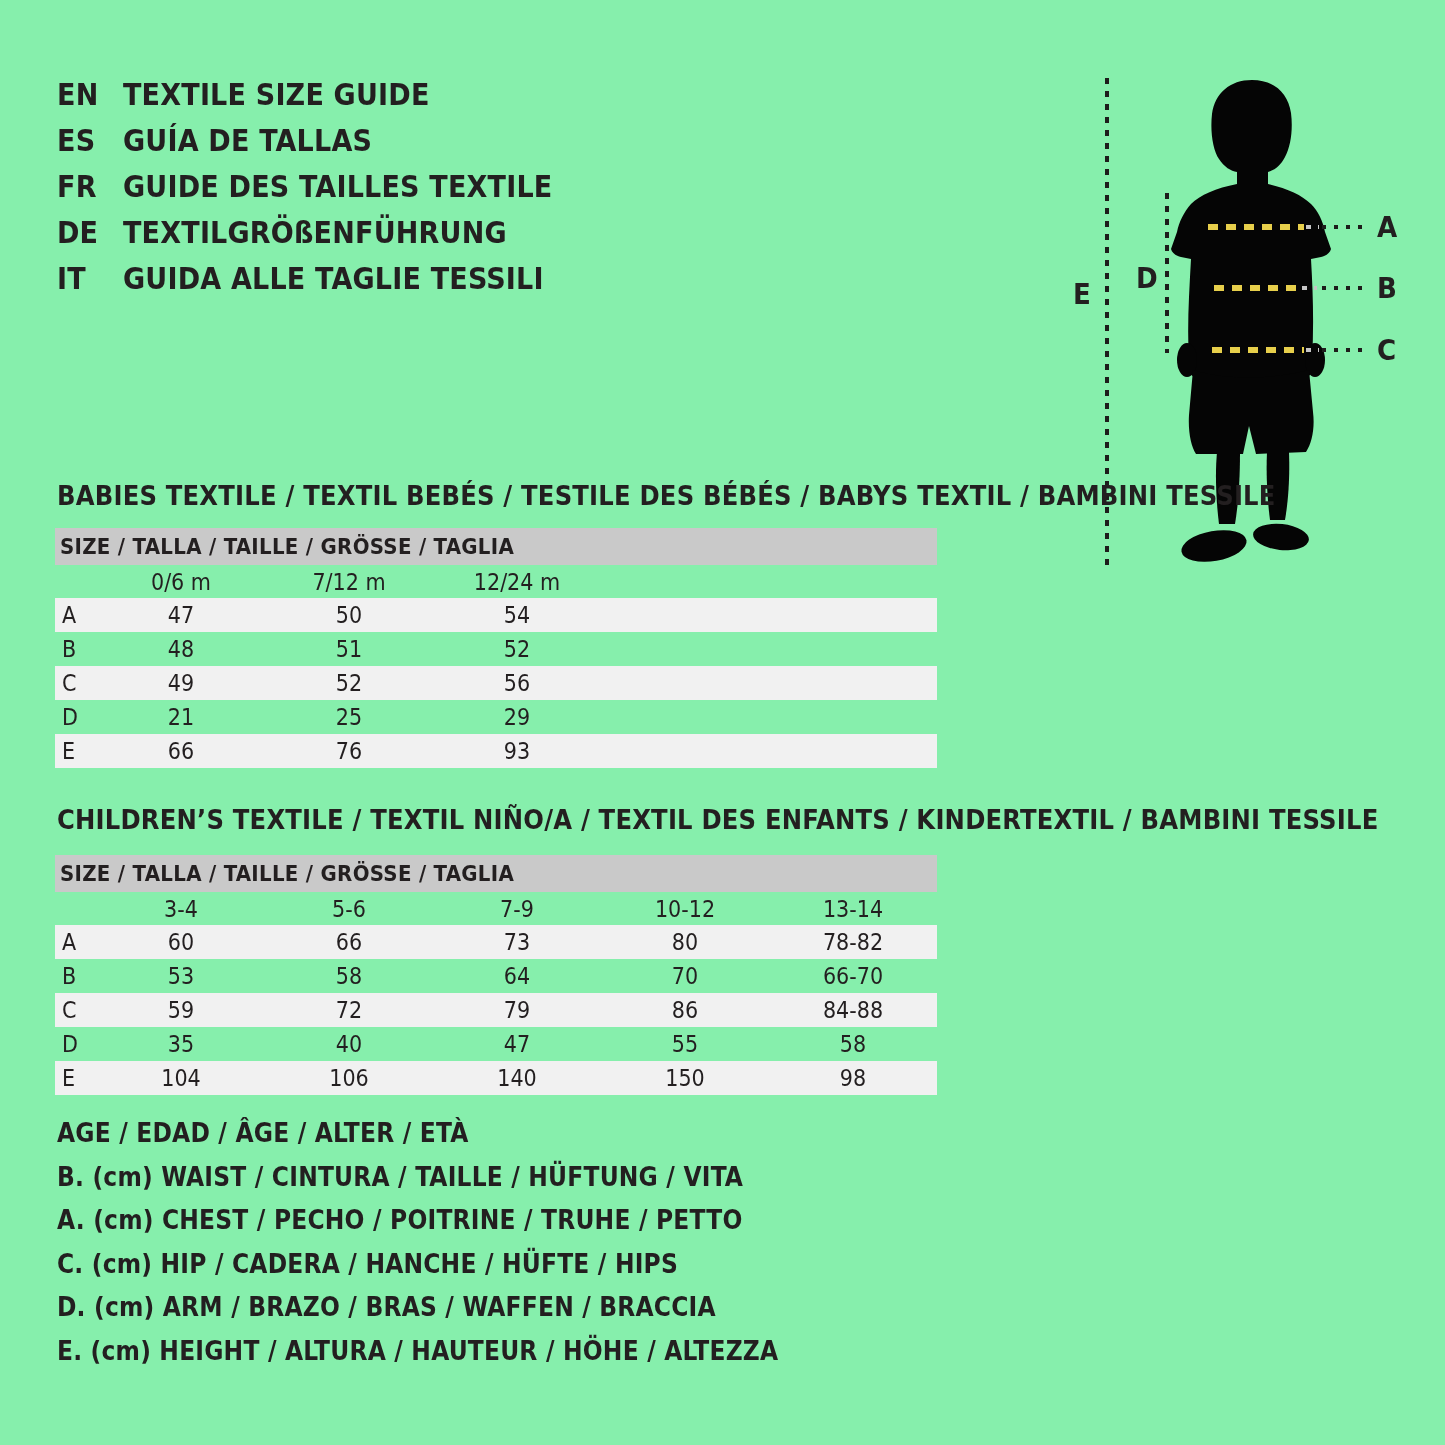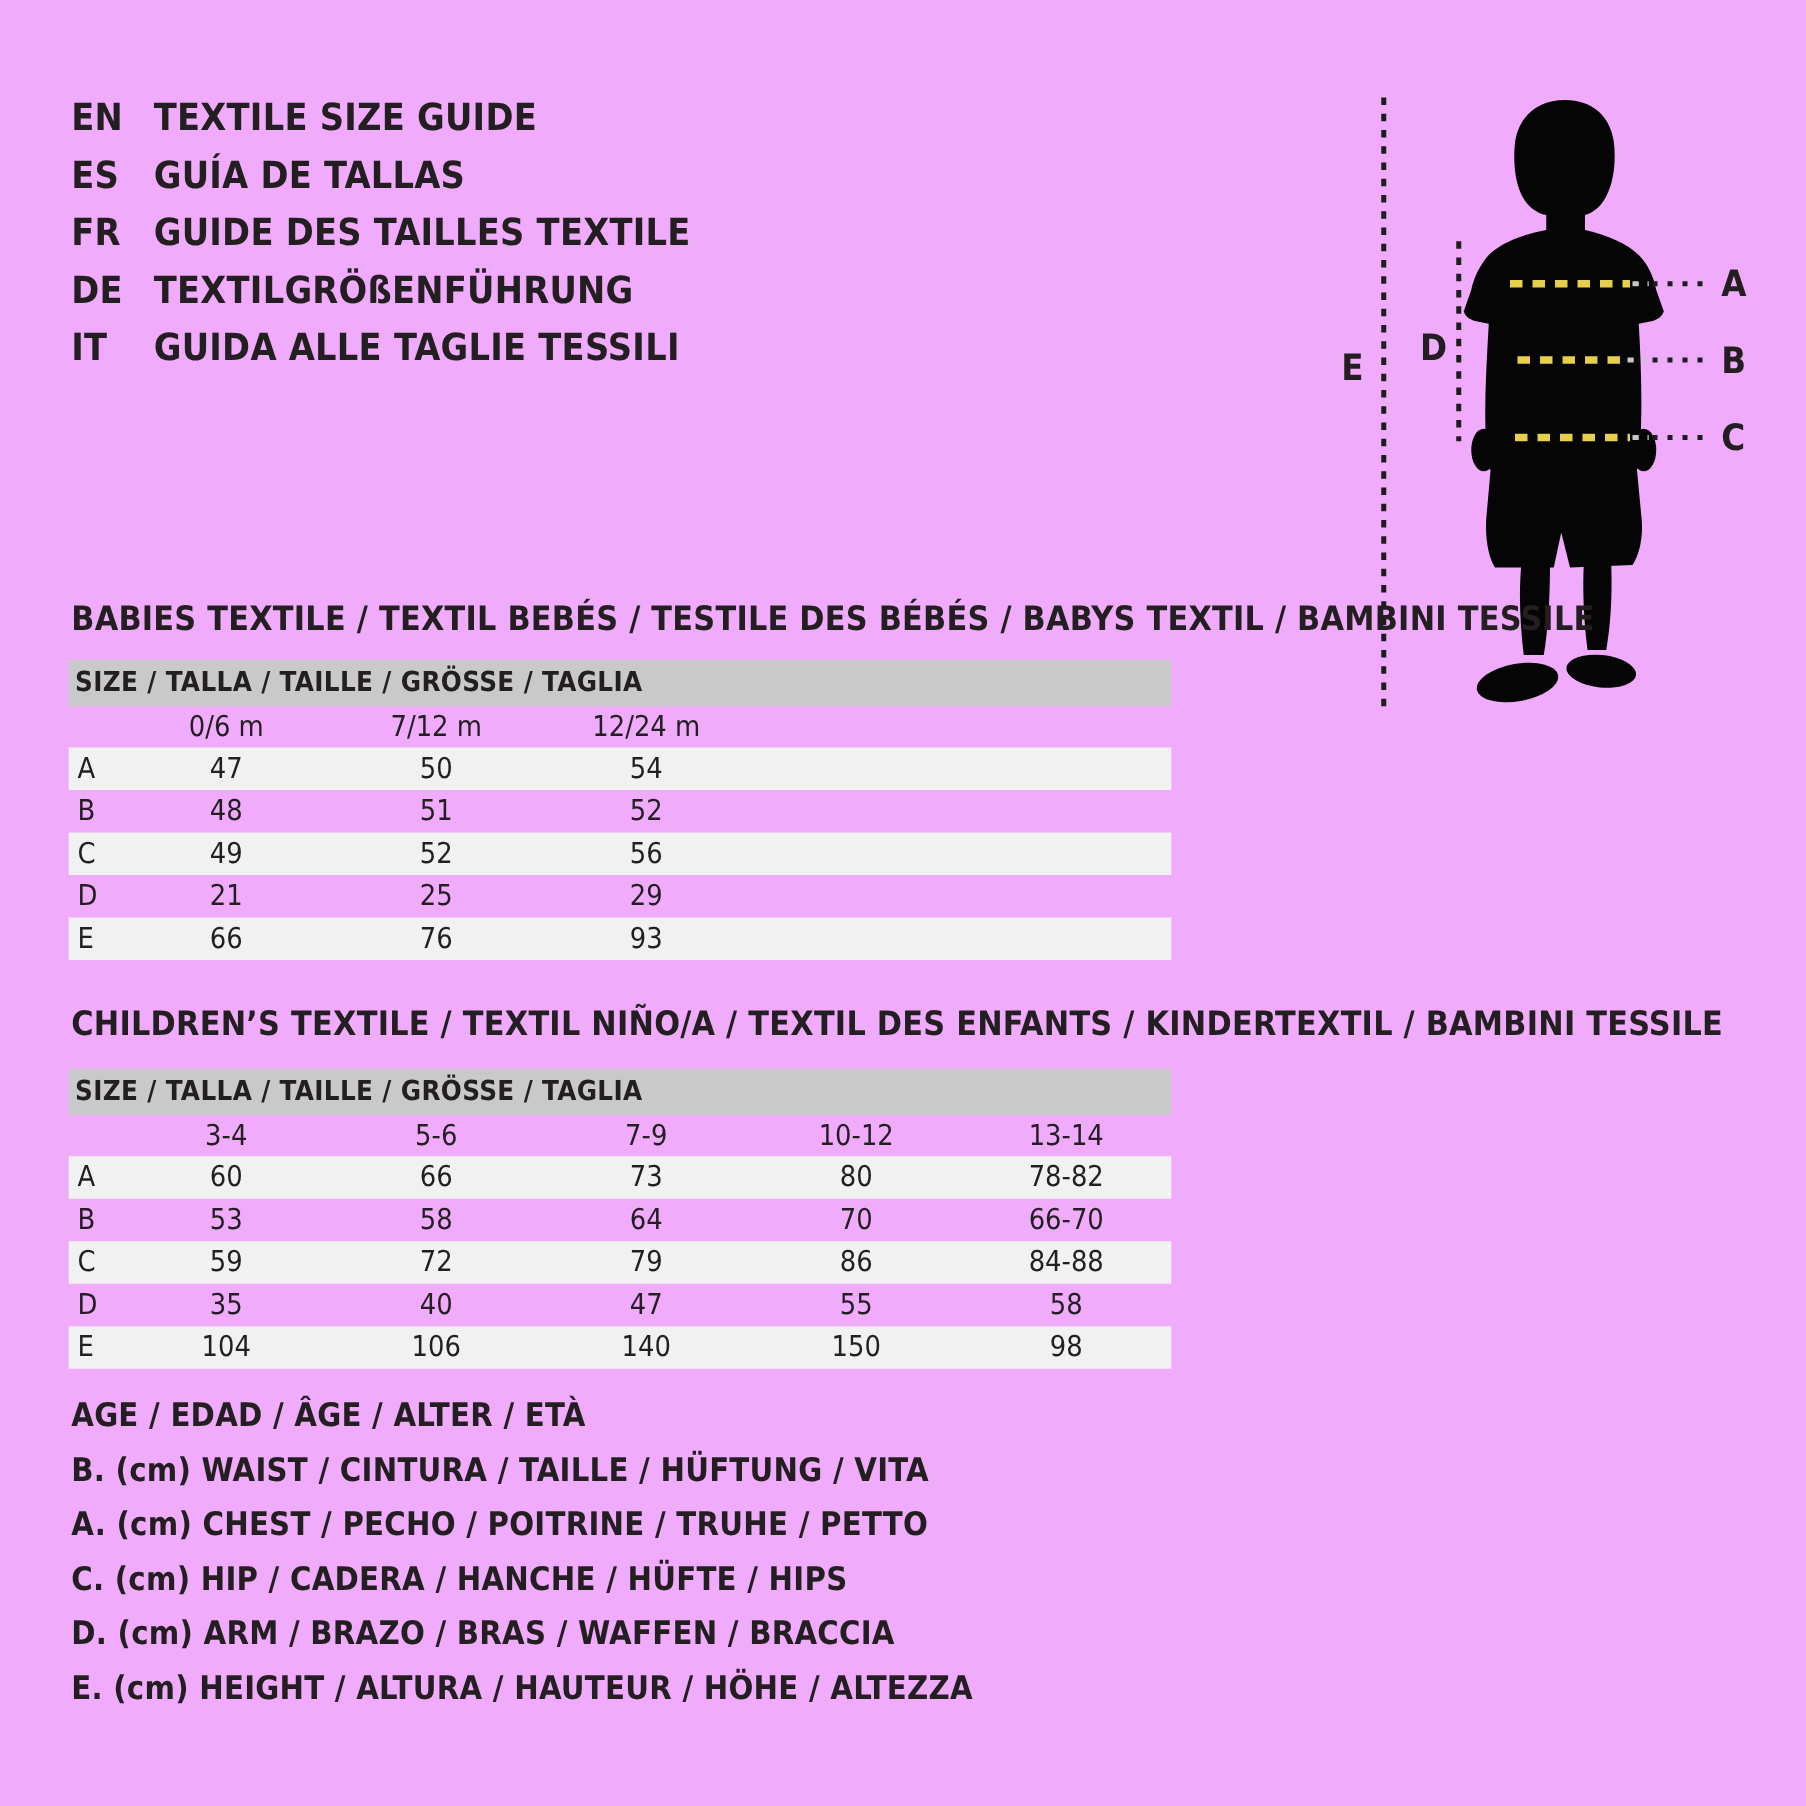--- a/index.html
+++ b/index.html
@@ -1,20 +1,20 @@
 <!DOCTYPE html>
 <html><head>
 <meta charset="utf-8">
 <style>
   * { margin:0; padding:0; box-sizing:border-box; }
   html,body { background:#ffffff; }
   .page {
     position:relative;
     width:1445px; height:1445px;
-    background:#f0abfc;
+    background:#86efac;
     font-family:"DejaVu Sans", sans-serif;
     font-stretch:condensed;
     color:#231f20;
     overflow:hidden;
   }
 
   
   .lang-block { position:absolute; left:57px; top:72px; }
   .lang-row { display:grid; grid-template-columns:66px auto; height:46px; line-height:46px; }
   .lang-code, .lang-title { font-size:30px; font-weight:700; letter-spacing:0.2px; white-space:nowrap; }

